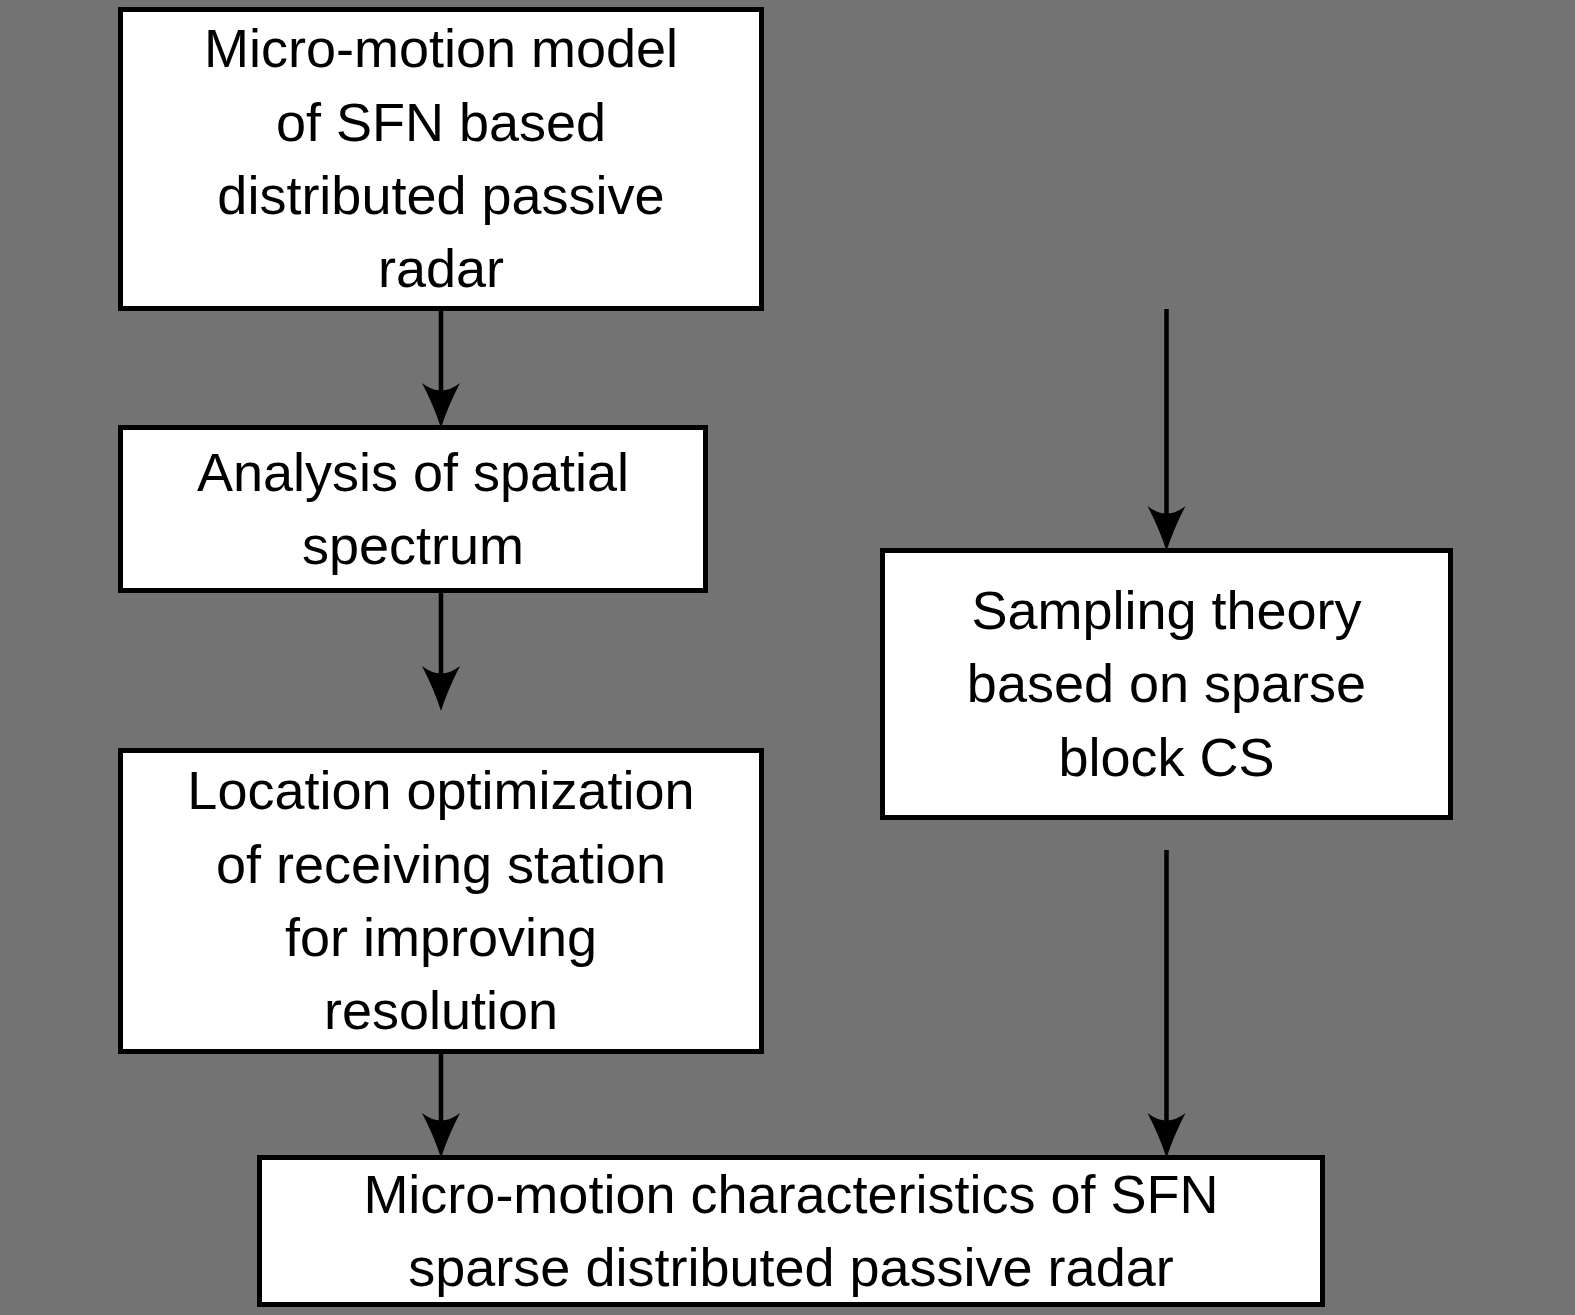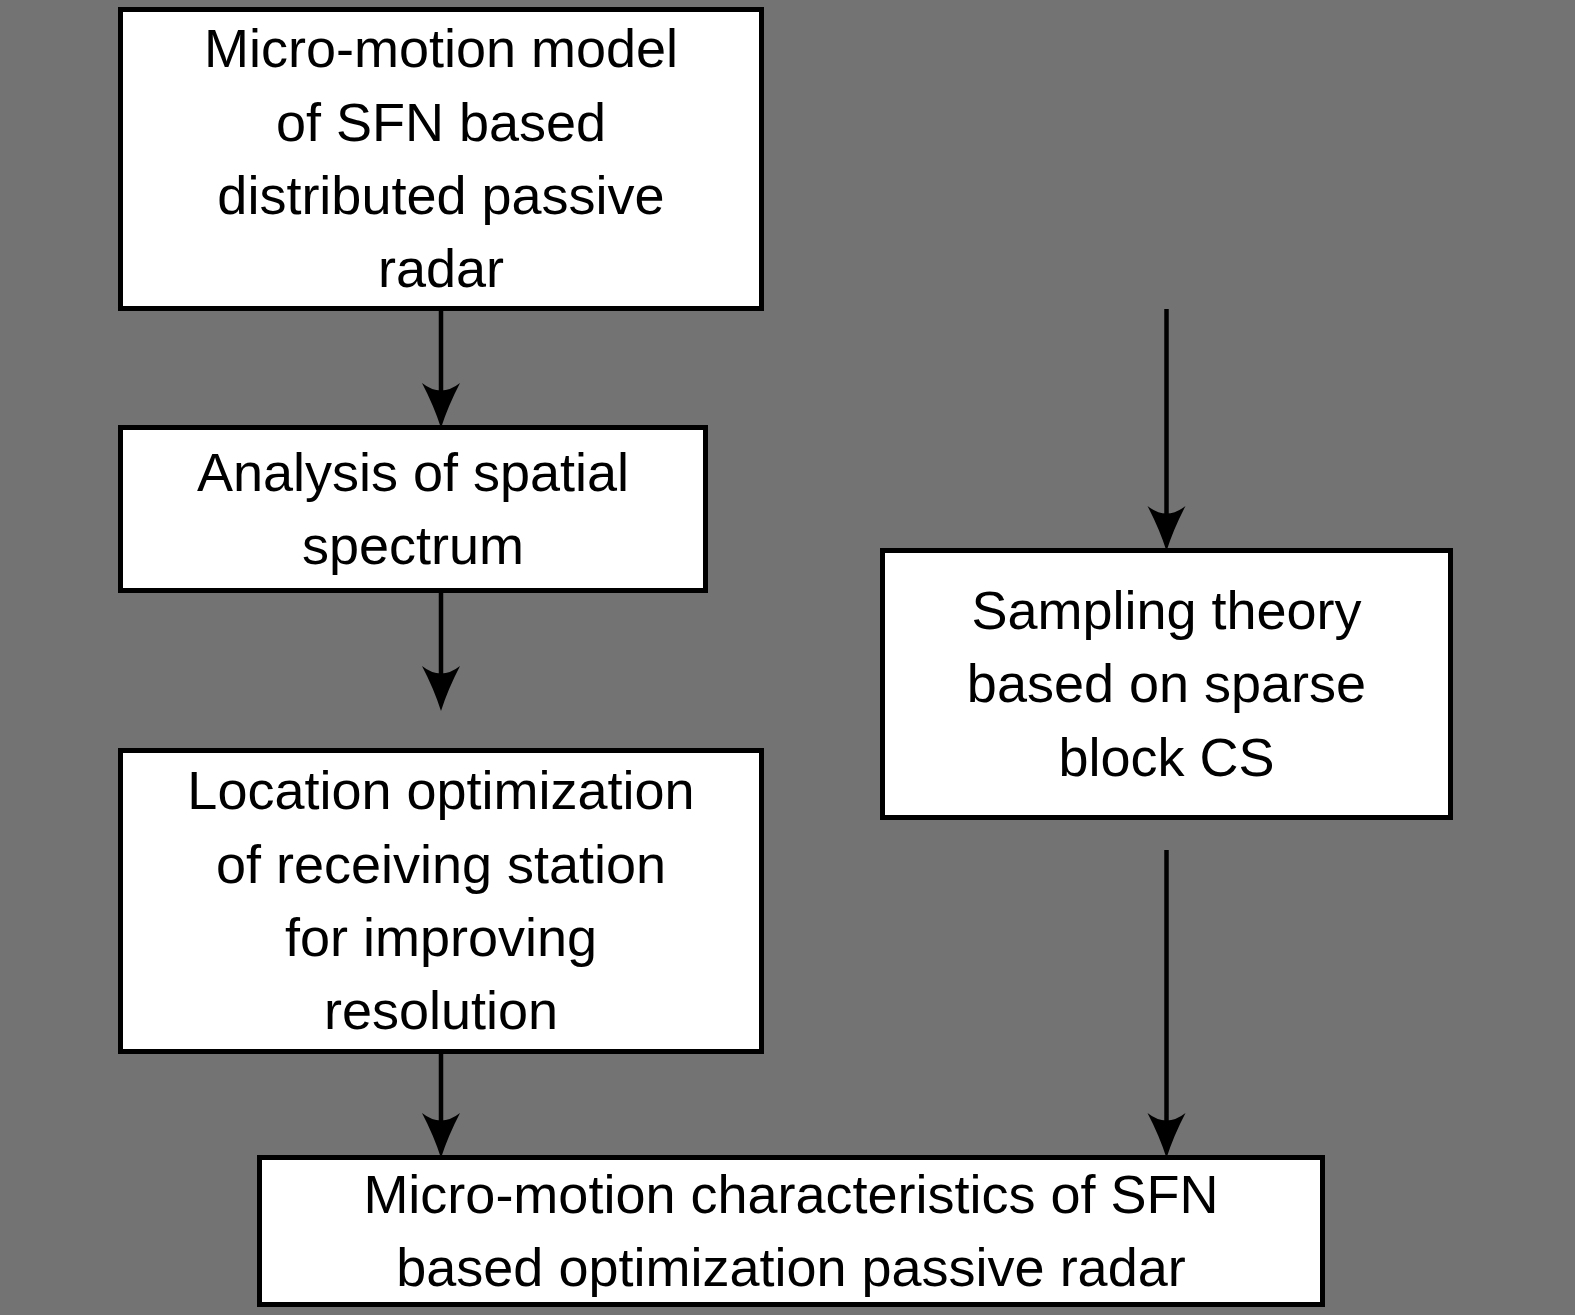--- a/index.html
+++ b/index.html
@@ -87,16 +87,16 @@
 
   <div class="box b-location">
     <span class="label">Location optimization
 of receiving station
 for improving
 resolution</span>
   </div>
 
   <div class="box b-characteristics">
     <span class="label">Micro-motion characteristics of SFN
-based optimization passive radar</span>
+sparse distributed passive radar</span>
   </div>
 
 </div>
 
 </body></html>

